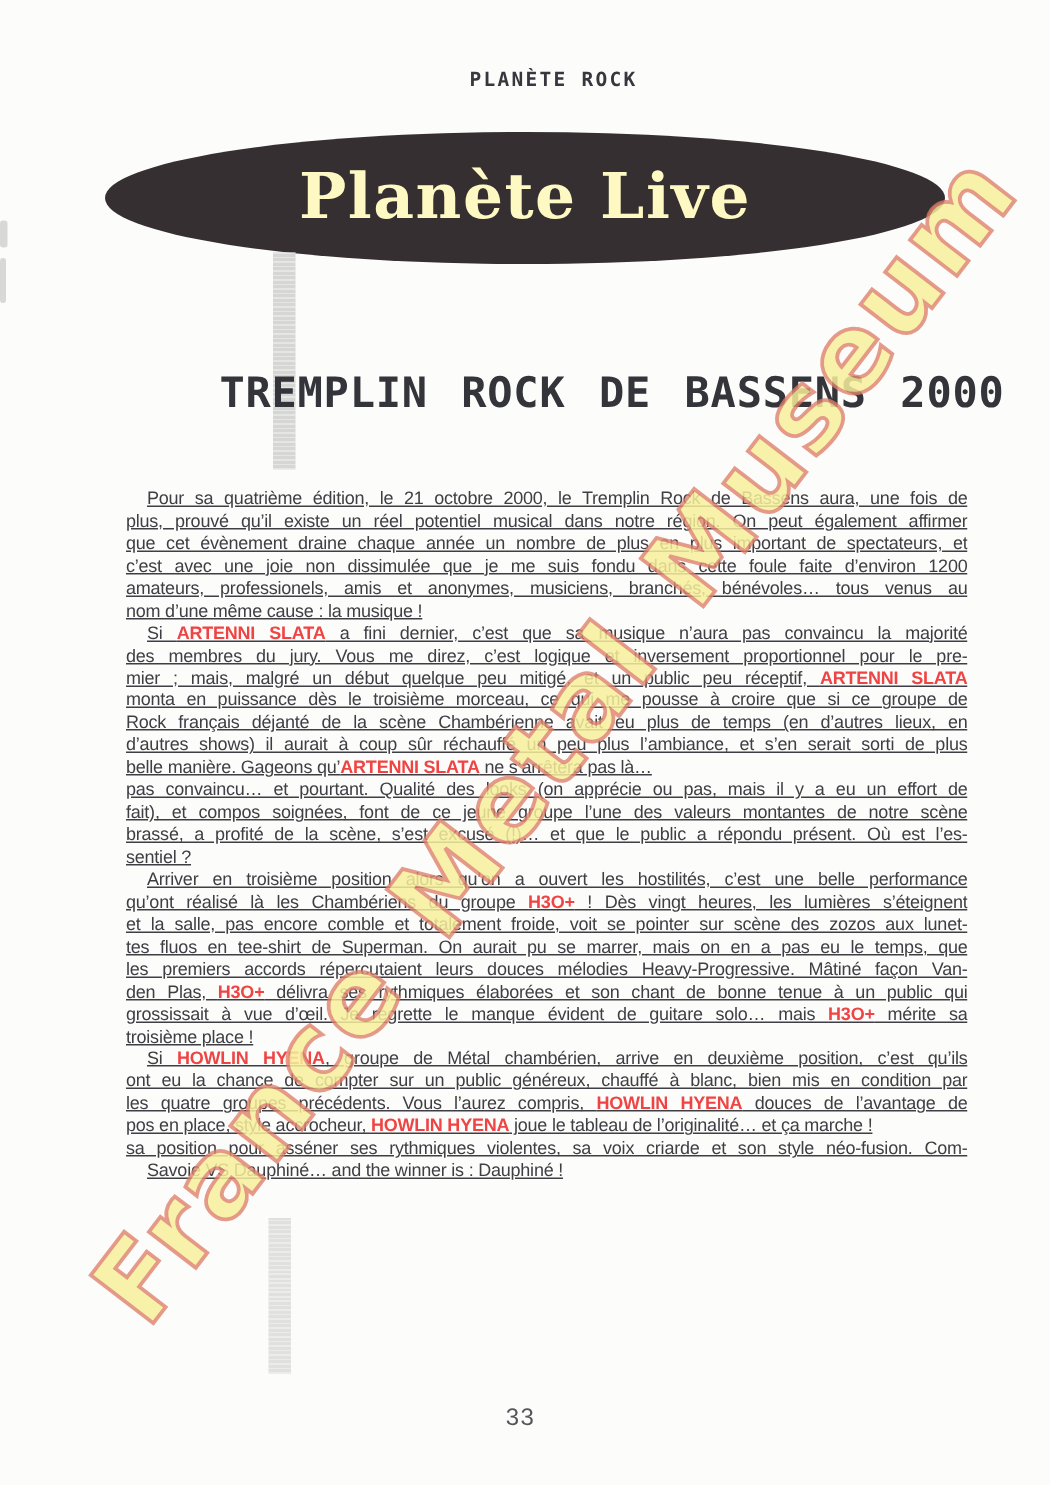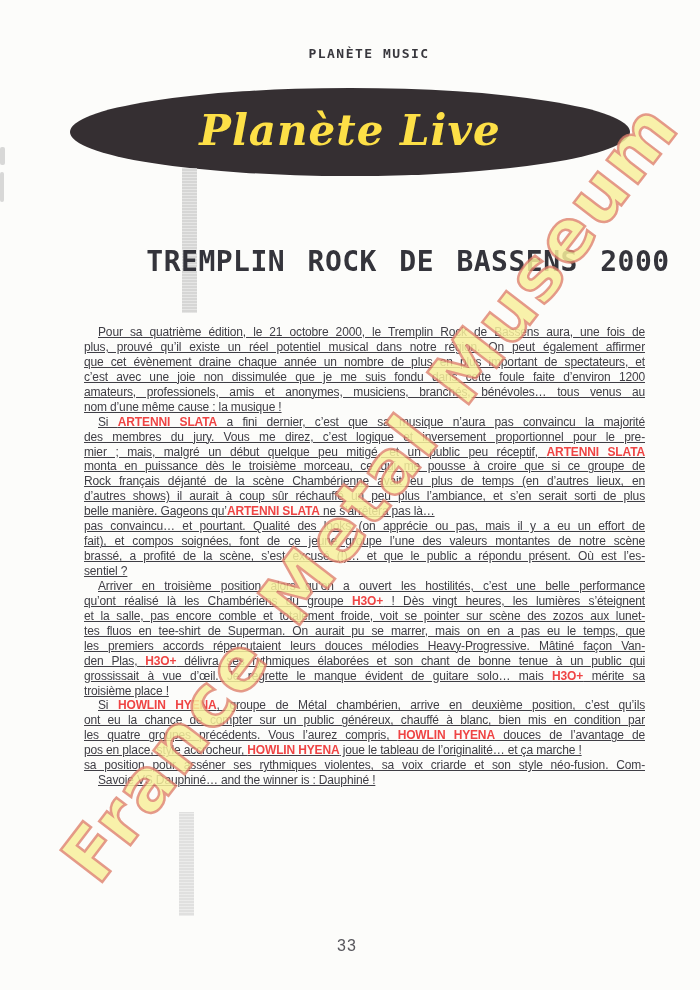--- a/index.html
+++ b/index.html
@@ -17,21 +17,21 @@
     font-weight:bold;font-size:13px;letter-spacing:1.5px;color:#38373d;
   }
   
   .logo-ellipse{
     position:absolute;left:70px;top:88px;width:560px;height:88px;
     background:#352f32;border-radius:50%;
     display:flex;align-items:center;justify-content:center;
   }
   .logo-text{
     font-family:"DejaVu Serif","Liberation Serif",serif;
-    font-style:italic;font-weight:bold;font-size:42px;color:#fde047;
+    font-weight:bold;font-size:42px;color:#fef9c3;
     letter-spacing:1px;padding-bottom:4px;
   }
   
   .bar{position:absolute;opacity:.7;
     background-color:#c6c6c6;
     background-image:repeating-linear-gradient(0deg,rgba(255,255,255,.4) 0 1px,transparent 1px 3px);
   }
   .bar-top{left:182px;top:168px;width:15px;height:145px;}
   .bar-bottom{left:179px;top:812px;width:15px;height:104px;opacity:.5;}
   .artifact{position:absolute;background:#b9b9b9;opacity:.55;border-radius:2px;}
@@ -80,21 +80,21 @@
   }
   .content-layer{position:relative;z-index:2;}
 </style>
 </head>
 <body>
 
 <div class="page">
 
   <div class="content-layer">
 
-    <div class="kicker">PLANÈTE MUSIC</div>
+    <div class="kicker">PLANÈTE ROCK</div>
 
     <div class="logo-ellipse">
       <span class="logo-text">Planète Live</span>
     </div>
 
     <div class="bar bar-top"></div>
     <div class="artifact artifact-1"></div>
     <div class="artifact artifact-2"></div>
 
     <div class="article-title">TREMPLIN ROCK DE BASSENS 2000</div>

